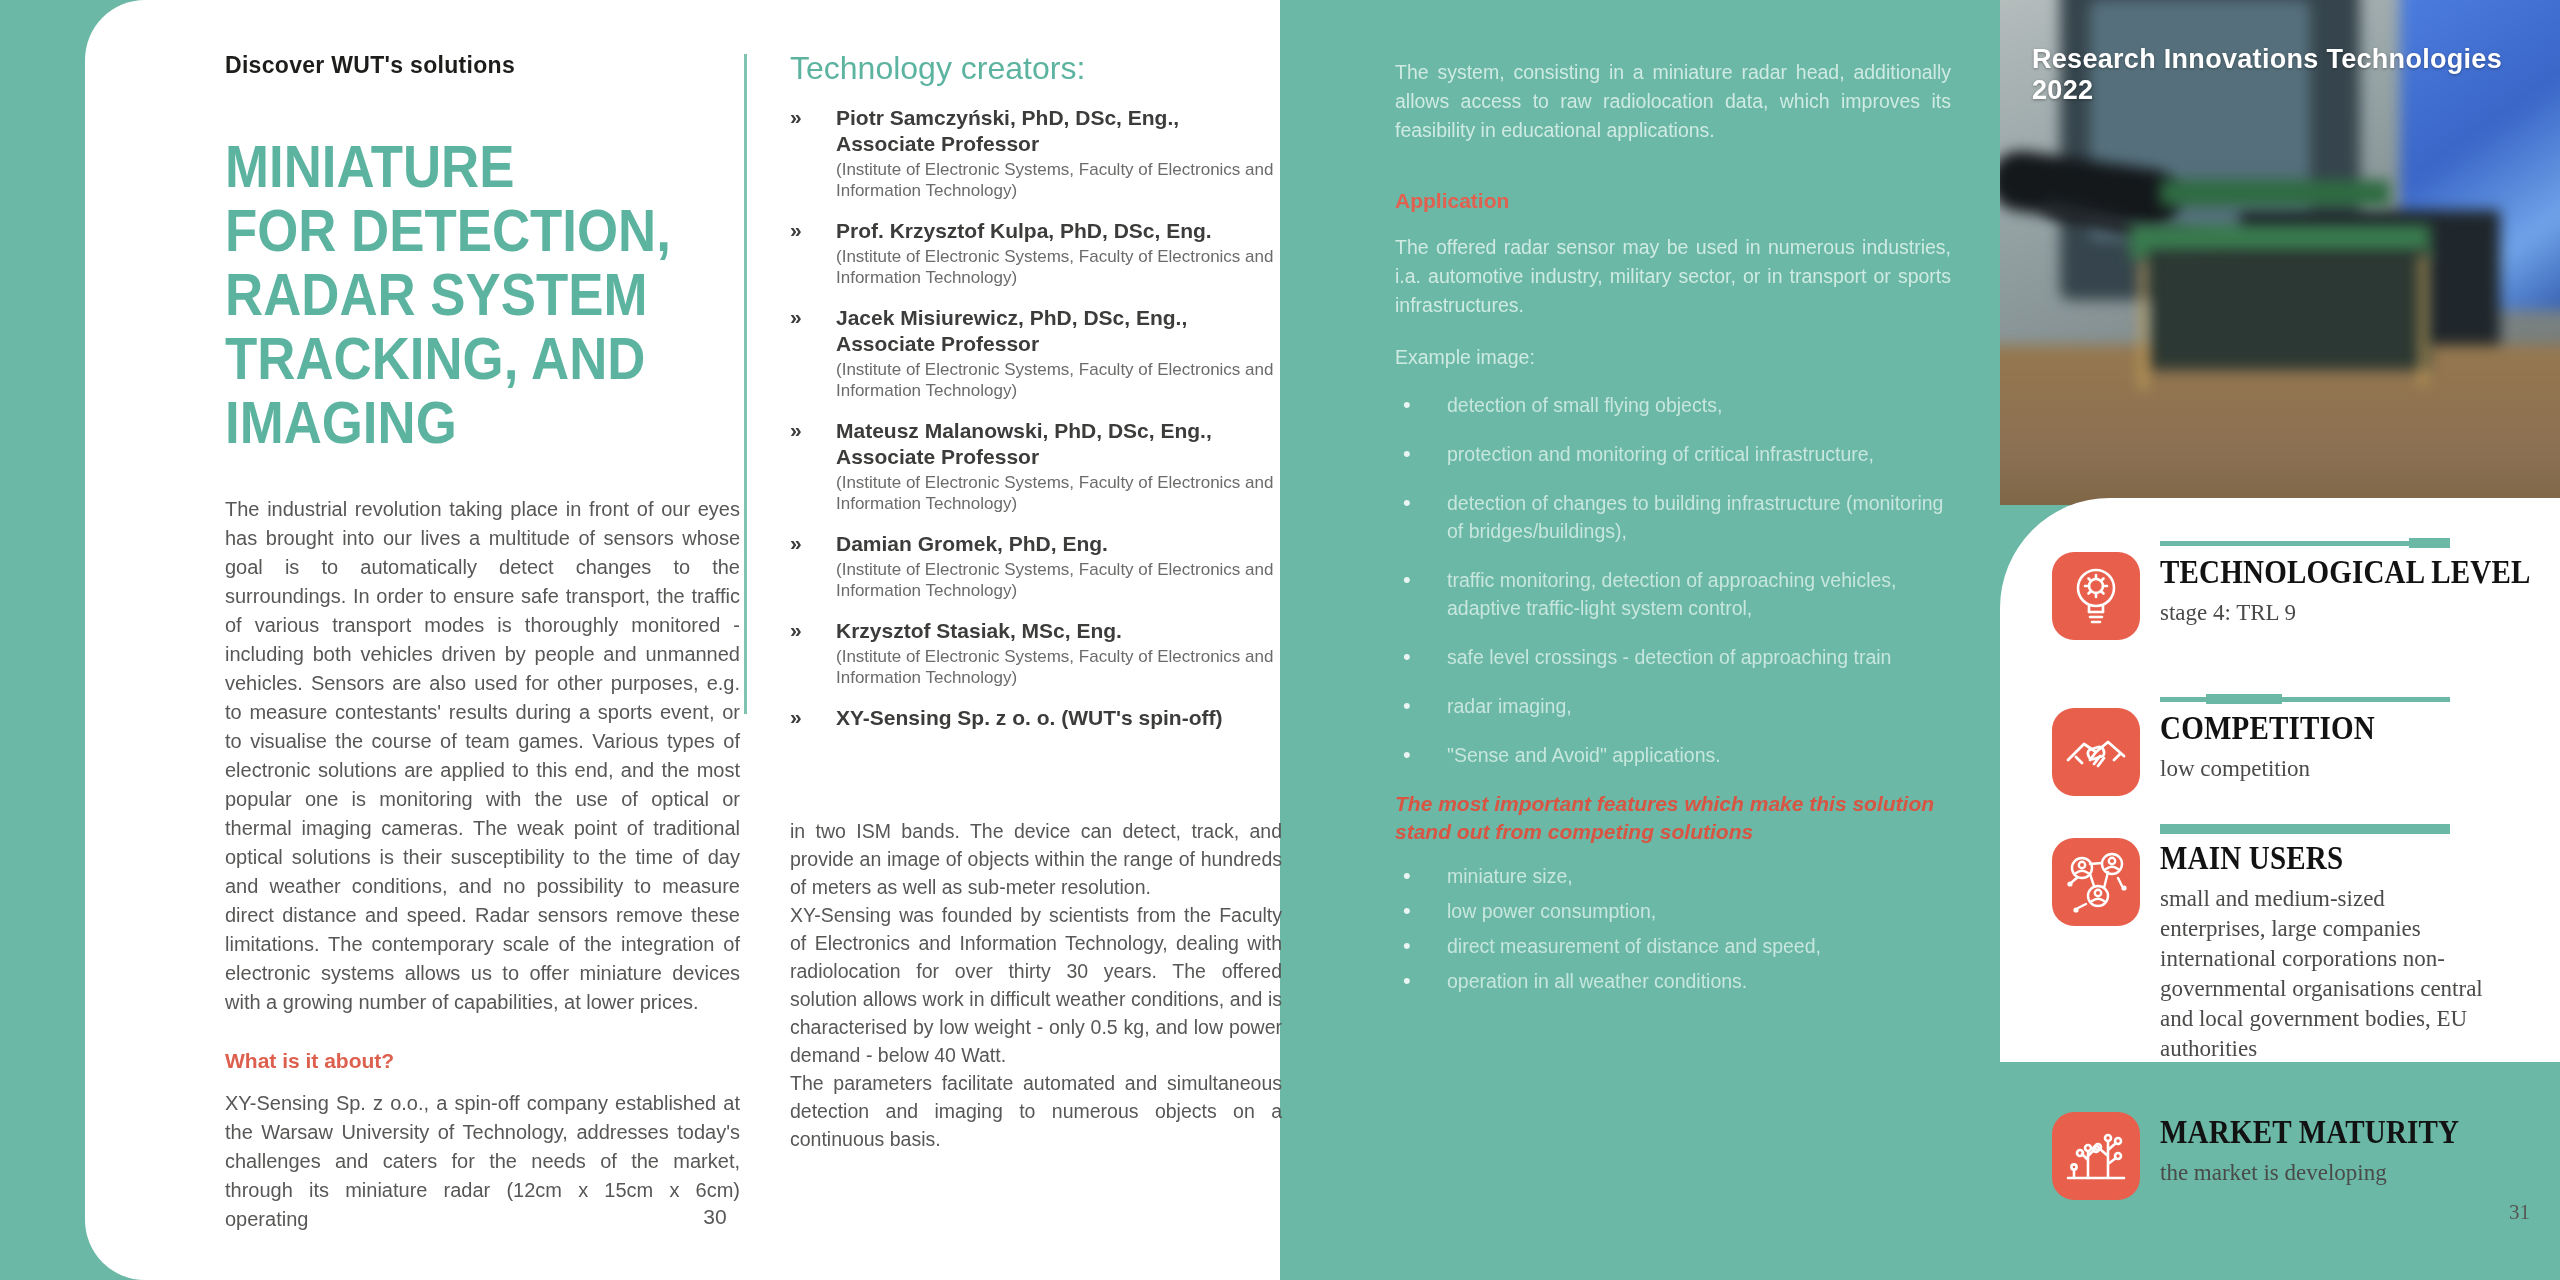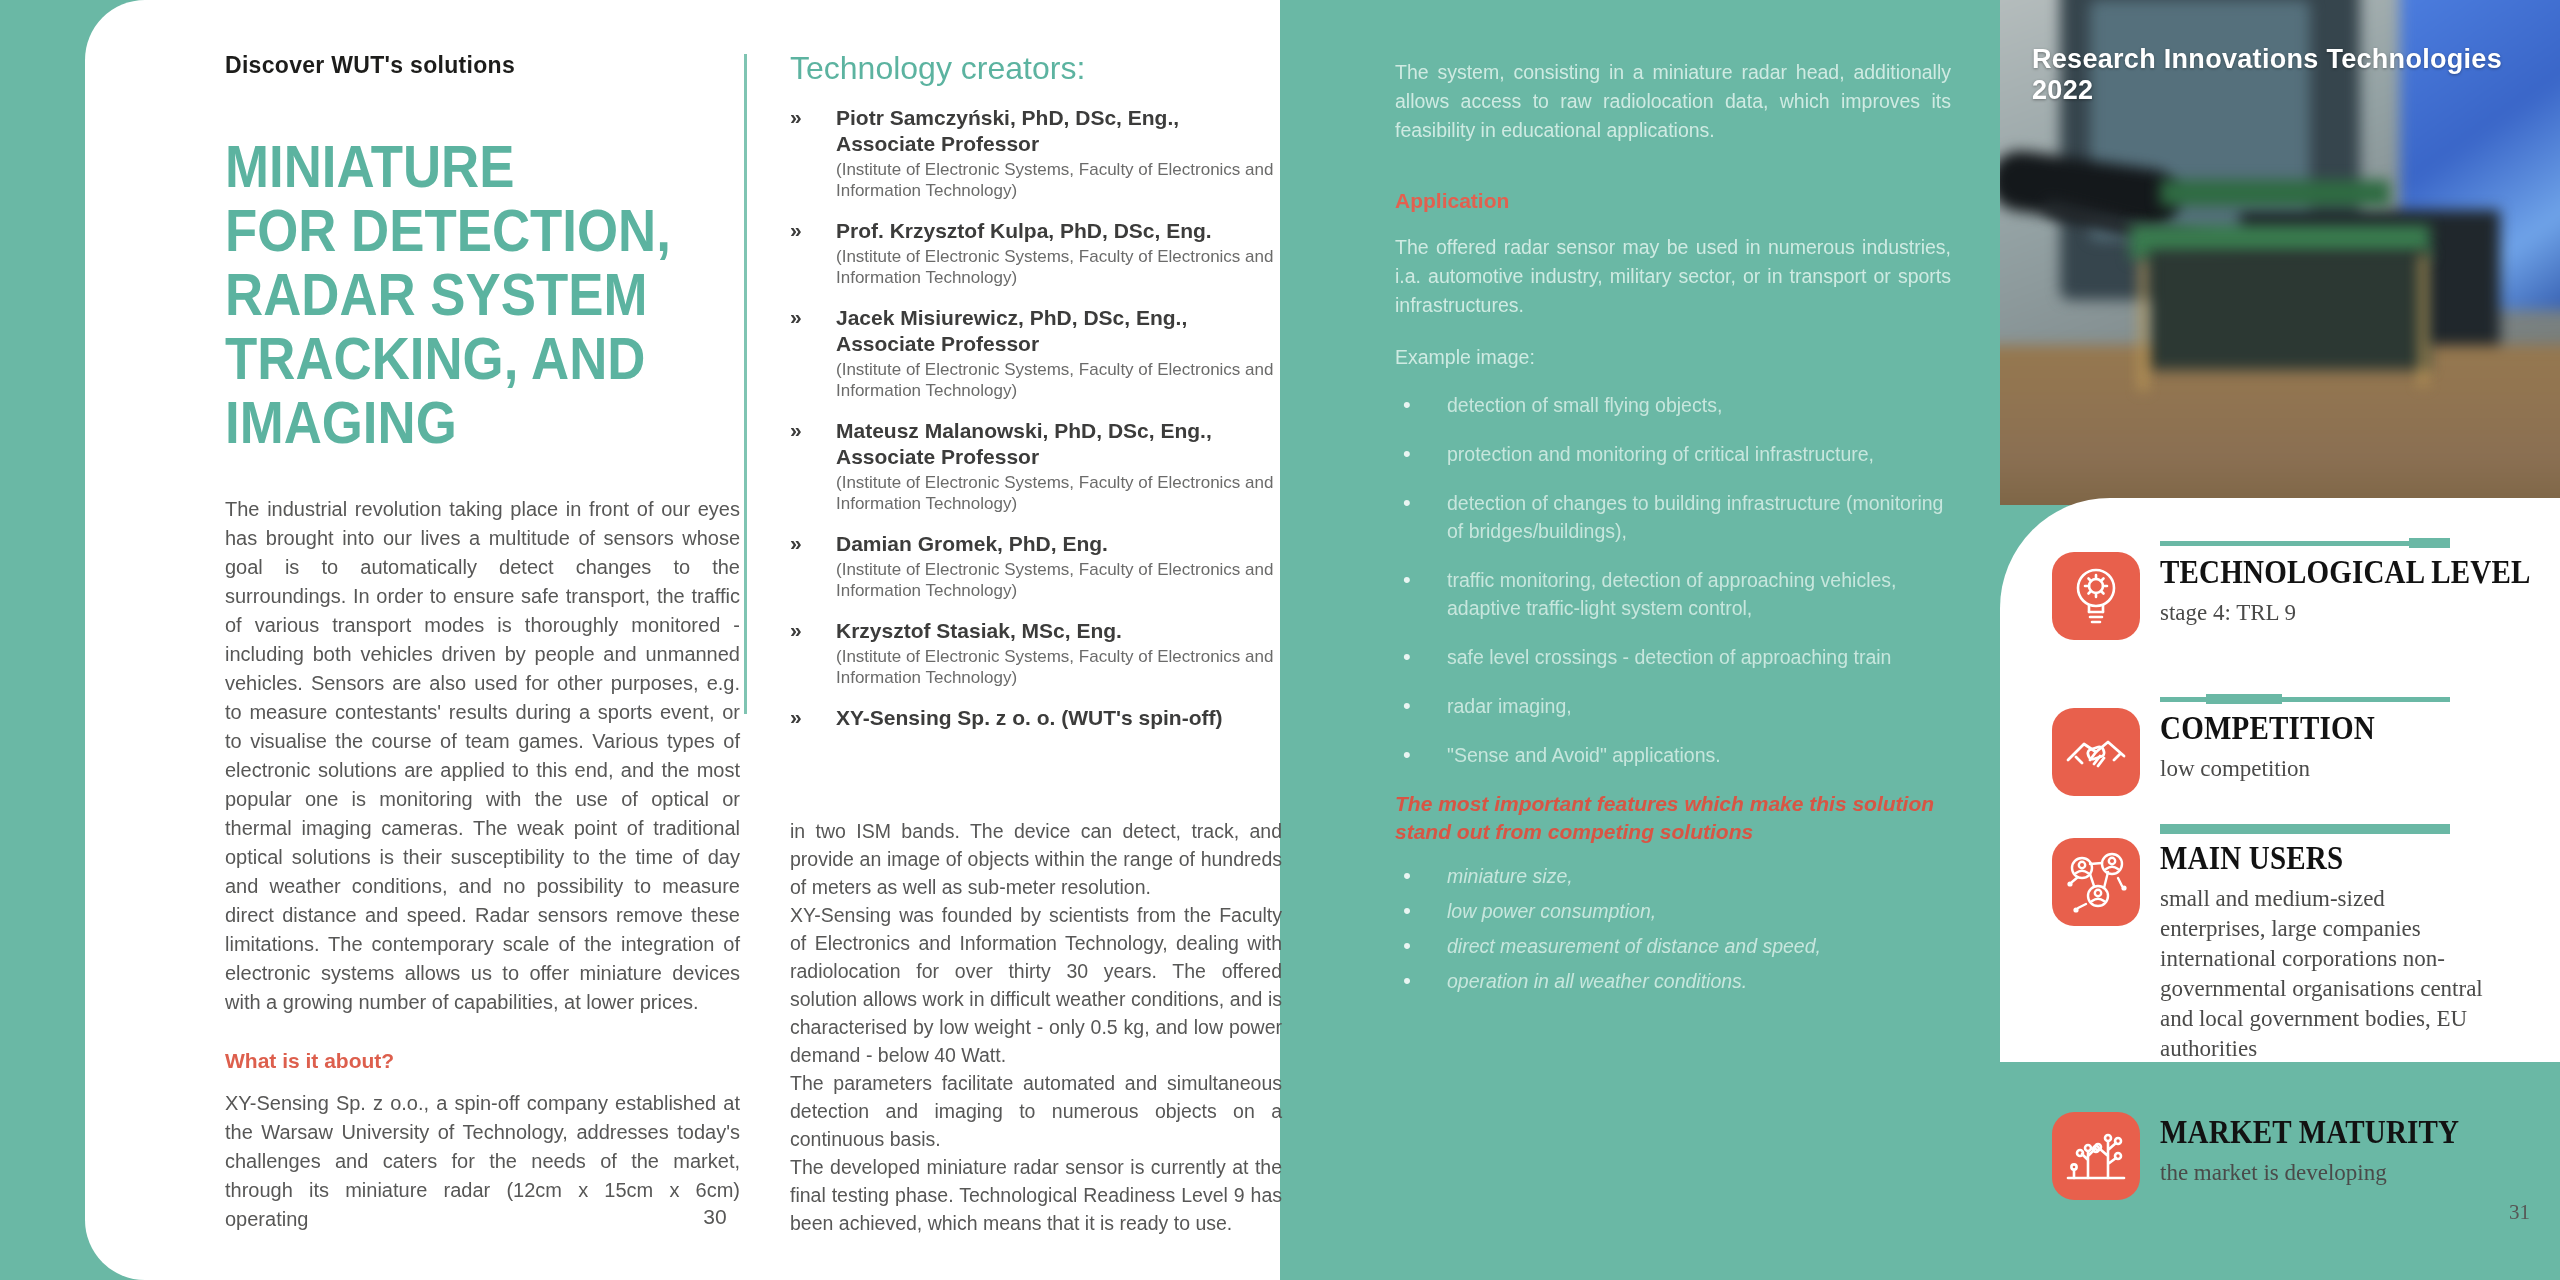--- a/index.html
+++ b/index.html
@@ -50,21 +50,21 @@
   
   .col3{position:absolute;left:1395px;top:58px;width:556px;}
   .col3 .tp{font-size:19.5px;line-height:29px;text-align:justify;color:rgba(236,248,243,.78);}
   .col3 .red-h{color:#e2604f;margin-top:44px;}
   .usage-h{margin-top:26px;font-size:19.5px;color:rgba(236,248,243,.78);}
   .ul{list-style:none;margin-top:22px;}
   .ul li{position:relative;padding-left:52px;font-size:19.5px;line-height:28px;color:rgba(236,248,243,.72);margin-bottom:21px;}
   .ul li::before{content:"\2022";position:absolute;left:8px;top:0;color:rgba(255,255,255,.85);font-size:22px;}
   .features-h{margin-top:6px;font-size:21px;font-weight:bold;line-height:28px;color:var(--red-strong);font-style:italic;}
   .ul.tight{margin-top:16px;}
-  .ul.tight li{margin-bottom:7px;font-style:italic;}
+  .ul.tight li{margin-bottom:7px;}
   
   .photo{position:absolute;left:2000px;top:0;width:560px;height:505px;overflow:hidden;background:#8d9a9c;}
   .photo .sh{position:absolute;filter:blur(7px);}
   .ph-base{left:-20px;top:-20px;right:-20px;bottom:-20px;background:linear-gradient(160deg,#b8bfbf 0%,#93a1a3 35%,#7c8688 65%,#6e6a5f 100>);}
   .ph-base{background:linear-gradient(160deg,#b8bfbf 0%,#93a1a3 35%,#7c8688 65%,#6e6a5f 100%);}
   .ph-monitor{left:60px;top:-30px;width:300px;height:330px;background:#36454d;border-radius:10px;}
   .ph-screenlight{left:90px;top:0px;width:220px;height:240px;background:#55707c;border-radius:8px;}
   .ph-blue{right:-30px;top:-20px;width:190px;height:330px;background:linear-gradient(145deg,#4d7fe0 0%,#3a66c8 45%,#6fa3e8 75%,#2e55a8 100%);}
   .ph-laptop{right:60px;top:210px;width:260px;height:180px;background:#20272c;}
   .ph-desk{left:-20px;bottom:-30px;width:620px;height:190px;background:linear-gradient(180deg,#96784f 0%,#8a6f52 60%,#77603f 100%);}
@@ -154,21 +154,20 @@
     </div>
     <div class="creator">
       <span class="marker">»</span>
       <div class="cname">XY-Sensing Sp. z o. o. (WUT's spin-off)</div>
     </div>
 
     <div class="cont">
       <p>in two ISM bands. The device can detect, track, and provide an image of objects within the range of hundreds of meters as well as sub-meter resolution.</p>
       <p>XY-Sensing was founded by scientists from the Faculty of Electronics and Information Technology, dealing with radiolocation for over thirty 30 years. The offered solution allows work in difficult weather conditions, and is characterised by low weight - only 0.5 kg, and low power demand - below 40 Watt.</p>
       <p>The parameters facilitate automated and simultaneous detection and imaging to numerous objects on a continuous basis.</p>
-      <p>The developed miniature radar sensor is currently at the final testing phase. Technological Readiness Level 9 has been achieved, which means that it is ready to use.</p>
     </div>
   </div>
 </div>
 
 <div class="col3">
   <p class="tp">The system, consisting in a miniature radar head, additionally allows access to raw radiolocation data, which improves its feasibility in educational applications.</p>
   <div class="red-h">Application</div>
   <p class="tp" style="margin-top:20px;">The offered radar sensor may be used in numerous industries, i.a. automotive industry, military sector, or in transport or sports infrastructures.</p>
   <div class="usage-h">Example image:</div>
   <ul class="ul">

